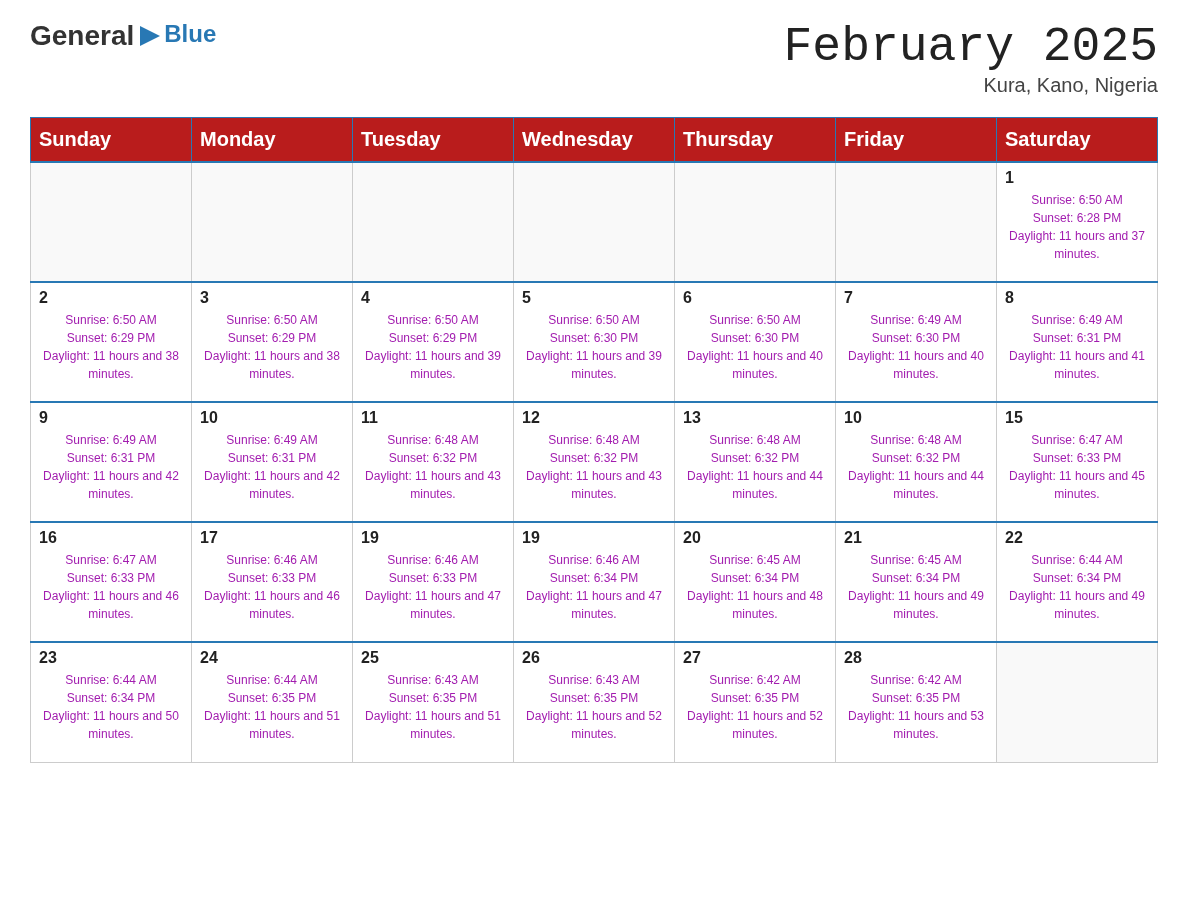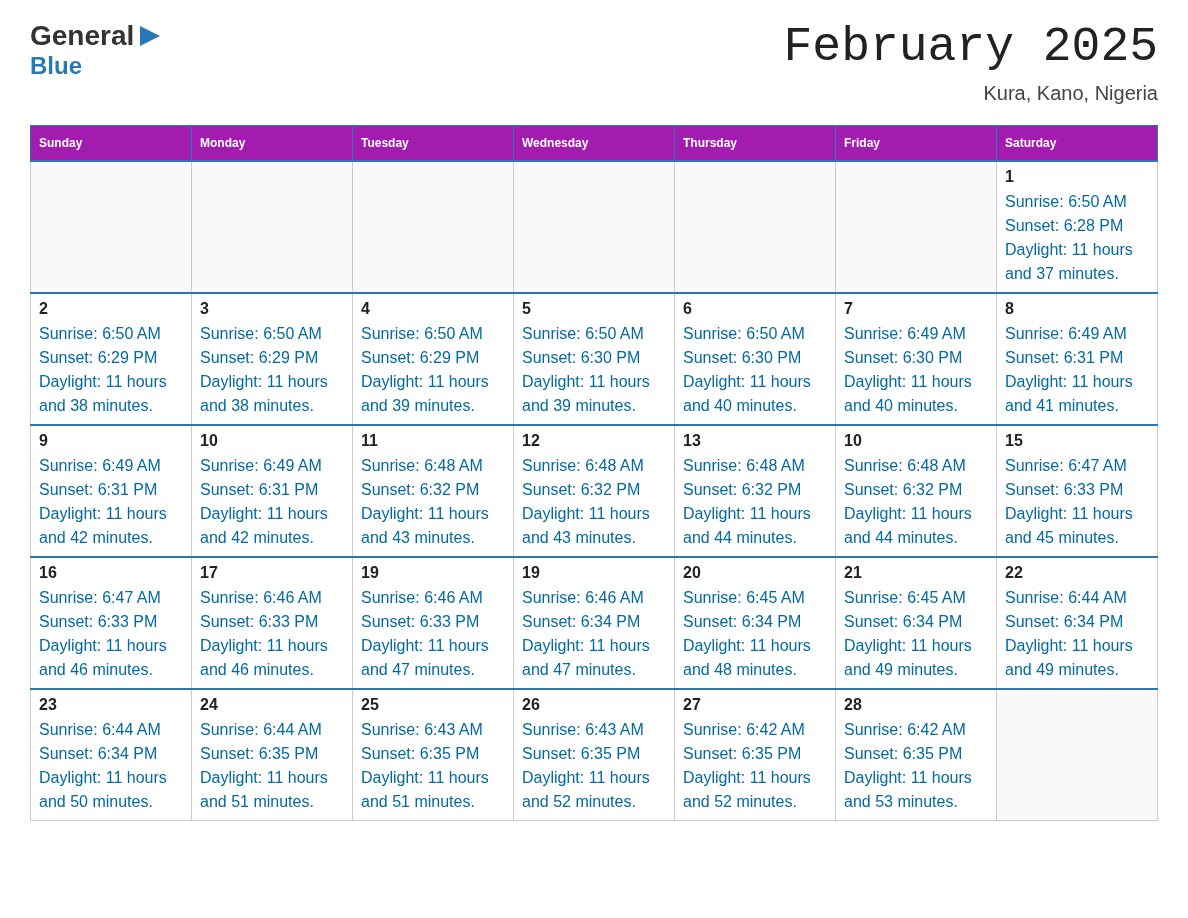--- a/index.html
+++ b/index.html
@@ -26,47 +26,47 @@
       font-weight: bold;
       color: #333;
     }
     .logo-blue {
       font-size: 24px;
       font-weight: bold;
       color: #2878b4;
     }
     .logo-icon {
       display: flex;
-      flex-direction: column;
+      flex-direction: row;
       align-items: flex-start;
     }
     .logo-line1 { display: flex; align-items: flex-end; }
     .logo-line2 { display: flex; align-items: flex-end; }
     .title-block {
       text-align: right;
     }
     .month-title {
       font-size: 48px;
       font-weight: normal;
       color: #222;
       font-family: Liberation Mono, monospace;
     }
     .location {
       font-size: 20px;
       color: #444;
-      margin-top: 8px;
+      margin-top: 0;
     }
     .calendar {
       width: 100%;
       border-collapse: collapse;
     }
     .calendar thead th {
-      background-color: #a21caf;
+      background-color: #b91c1c;
       color: #fff;
-      font-size: 12px;
+      font-size: 20px;
       font-weight: bold;
       padding: 10px 8px;
       text-align: left;
       border: 1px solid #2878b4;
     }
     .calendar tbody td {
       border: 1px solid #ccc;
       border-top: 2px solid #2878b4;
       vertical-align: top;
       padding: 6px 8px;
@@ -76,23 +76,24 @@
       color: #333;
     }
     .day-num {
       font-size: 16px;
       font-weight: bold;
       color: #222;
       display: block;
       margin-bottom: 4px;
     }
     .day-info {
-      font-size: 16px;
-      color: #0369a1;
+      font-size: 12px;
+      color: #a21caf;
       line-height: 1.5;
+      text-align: center;
     }
     .empty-cell {
       background: #f9f9f9;
     }
   </style>
 </head>
 <body>
 
 <div class="header">
   <div class="logo">

